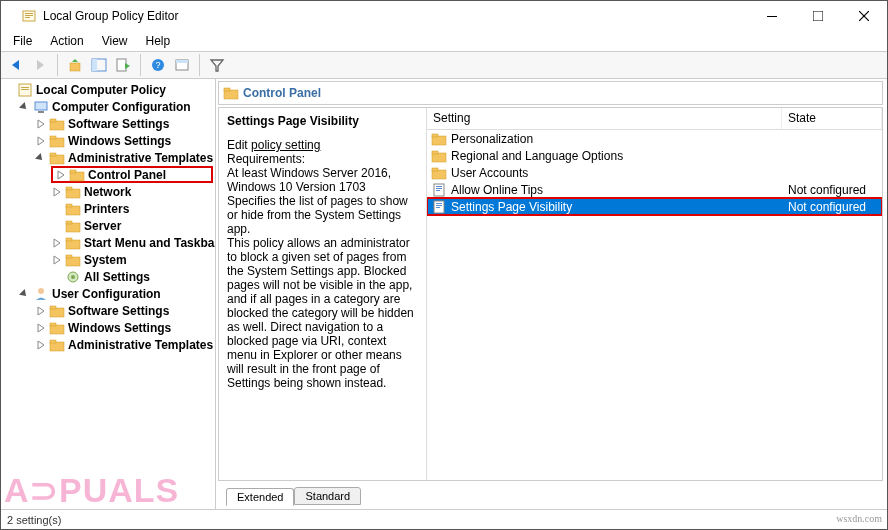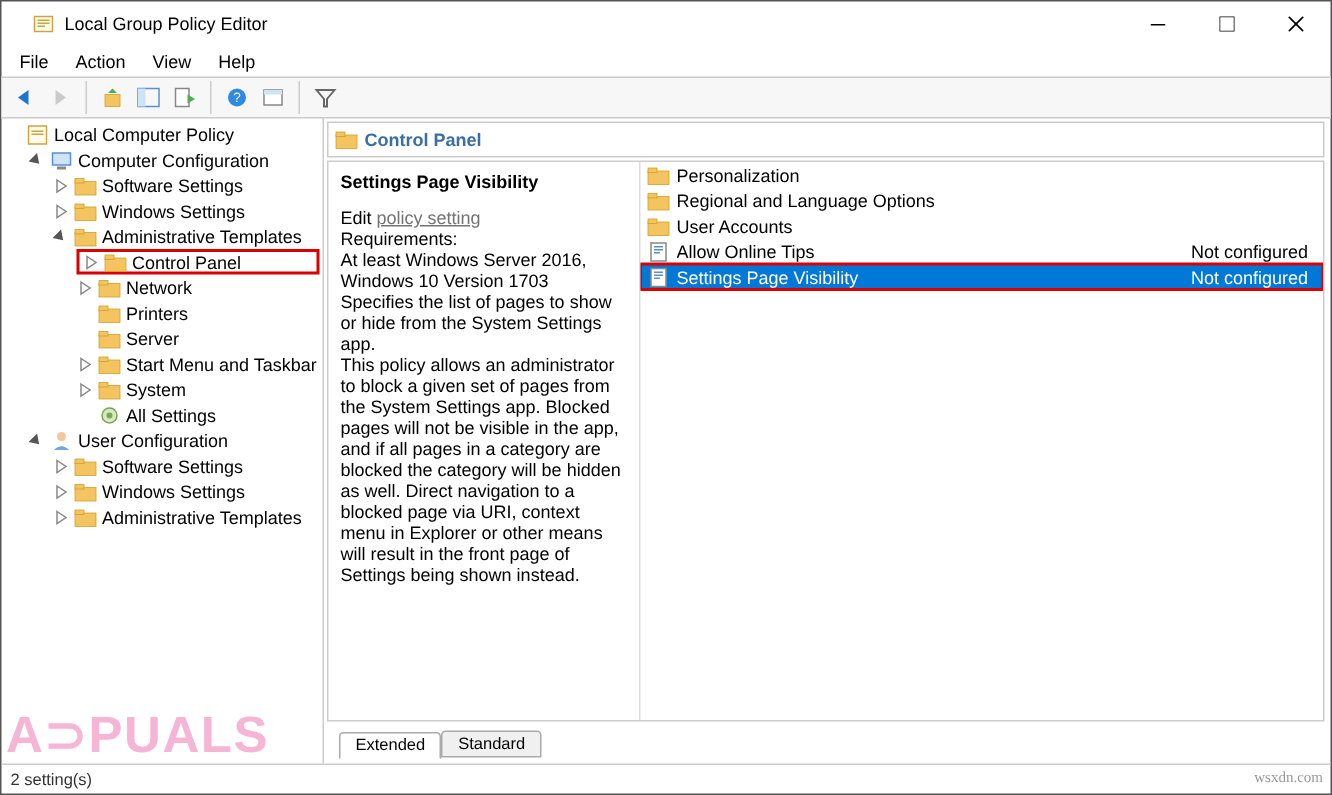--- a/index.html
+++ b/index.html
@@ -22,43 +22,43 @@
   .menubar { height: 20px; display: flex; align-items: center; padding: 0 4px; gap: 2px; }
   .menubar div { padding: 2px 8px; }
   .toolbar { height: 28px; border-top: 1px solid #ccc; border-bottom: 1px solid #ccc; background: #f7f7f7; display: flex; align-items: center; padding: 0 4px; gap: 2px; }
   .tbtn { width: 22px; height: 22px; display: flex; align-items: center; justify-content: center; border: 1px solid transparent; border-radius: 2px; }
   .tsep { width: 1px; height: 22px; background: #ccc; margin: 0 4px; }
   .tbtn svg { width: 16px; height: 16px; }
   .content { flex: 1; display: flex; min-height: 0; }
   .tree-pane { width: 215px; border-right: 1px solid #ccc; overflow: auto; padding: 2px; }
   .tree ul { list-style: none; margin: 0; padding: 0 0 0 16px; }
   .tree > ul { padding-left: 0; }
-  .tree li { white-space: nowrap; }
+  .tree li { white-space: nowrap; font-weight: bold; }
   .node { display: flex; align-items: center; height: 17px; padding-right: 4px; }
   .twisty { width: 12px; height: 12px; margin-right: 2px; flex-shrink: 0; }
   .node .icon { width: 16px; height: 16px; margin-right: 3px; flex-shrink: 0; }
   .highlight-box { border: 2px solid #d00; padding: 0 2px; }
   .right-pane { flex: 1; display: flex; flex-direction: column; min-width: 0; }
   .right-header { height: 24px; background: #fff; display: flex; align-items: center; padding-left: 24px; border: 1px solid #ccc; margin: 2px 4px 2px 2px; color: #3a6ea5; font-weight: 600; position: relative; }
   .right-header .folder-ico { position: absolute; left: 4px; top: 3px; }
   .right-body { flex: 1; display: flex; border: 1px solid #ccc; margin: 0 4px 2px 2px; min-height: 0; }
   .desc-pane { width: 208px; border-right: 1px solid #ddd; padding: 6px 8px; overflow: auto; }
   .desc-pane h3 { margin: 0 0 10px 0; font-size: 12px; font-weight: bold; }
-  .desc-pane a { color: #737373; text-decoration: underline; }
+  .desc-pane a { color: #000000; text-decoration: underline; }
   .desc-pane .sec { margin-top: 0; }
   .list-pane { flex: 1; display: flex; flex-direction: column; min-width: 0; }
   .list-headers { height: 22px; display: flex; border-bottom: 1px solid #ddd; background: #fff; }
   .list-headers .col { padding: 3px 6px; border-right: 1px solid #eee; }
   .col-setting { flex: 1; }
   .col-state { width: 100px; text-align: left; }
   .list-items { flex: 1; overflow: auto; }
   .row { display: flex; align-items: center; height: 17px; padding: 0 4px; }
   .row .icon { width: 16px; height: 16px; margin-right: 4px; flex-shrink: 0; }
   .row .label { flex: 1; white-space: nowrap; overflow: hidden; text-overflow: ellipsis; }
-  .row .state { width: 96px; text-align: right; padding-right: 6px; }
+  .row .state { width: 96px; text-align: center; padding-right: 6px; }
   .row.selected { background: #0078d7; color: #fff; }
   .row.selected.boxed { outline: 2px solid #d00; outline-offset: -1px; }
   .tabs { height: 22px; display: flex; align-items: flex-end; padding-left: 8px; gap: 0; margin: 0 4px 4px 2px; text-align: center; }
   .tab { border: 1px solid #aaa; border-top-left-radius: 3px; border-top-right-radius: 3px; padding: 2px 10px; font-size: 11px; background: #fff; }
   .tab.inactive { background: #f0f0f0; border-bottom: 1px solid #aaa; }
   .tab.active { border-bottom: 1px solid #fff; position: relative; top: 1px; }
   .statusbar { height: 20px; border-top: 1px solid #ccc; display: flex; align-items: center; padding: 0 6px; font-size: 11px; color: #333; }
   .watermark { position: absolute; left: 0; bottom: 20px; font-size: 34px; font-weight: 700; color: #ec4899; letter-spacing: 1px; padding-left: 4px; opacity: 0.4; pointer-events: none; font-family: Arial, sans-serif; }
   .wsxdn { position: absolute; right: 6px; bottom: 6px; font-size: 10px; color: #999; font-family: Liberation Serif, serif; }
 
@@ -381,20 +381,24 @@
           </div>
           <div class="sec">
             <div>Specifies the list of pages to show or hide from the System Settings app.</div>
           </div>
           <div class="sec">
             <div>This policy allows an administrator to block a given set of pages from the System Settings app. Blocked pages will not be visible in the app, and if all pages in a category are blocked the category will be hidden as well. Direct navigation to a blocked page via URI, context menu in Explorer or other means will result in the front page of Settings being shown instead.</div>
           </div>
         </div>
 
         <div class="list-pane">
+          <div class="list-headers">
+            <div class="col col-setting">Setting</div>
+            <div class="col col-state">State</div>
+          </div>
           <div class="list-items" id="list-items">
               <div class="row">
                 <span class="icon"><svg viewBox="0 0 16 16">
                     <rect x="1" y="5" width="14" height="9" class="folder-svg"></rect>
                     <rect x="1" y="3" width="6" height="3" class="folder-svg"></rect>
                   </svg></span>
                 <span class="label">Personalization</span>
                 <span class="state"></span>
               </div>
               <div class="row">

